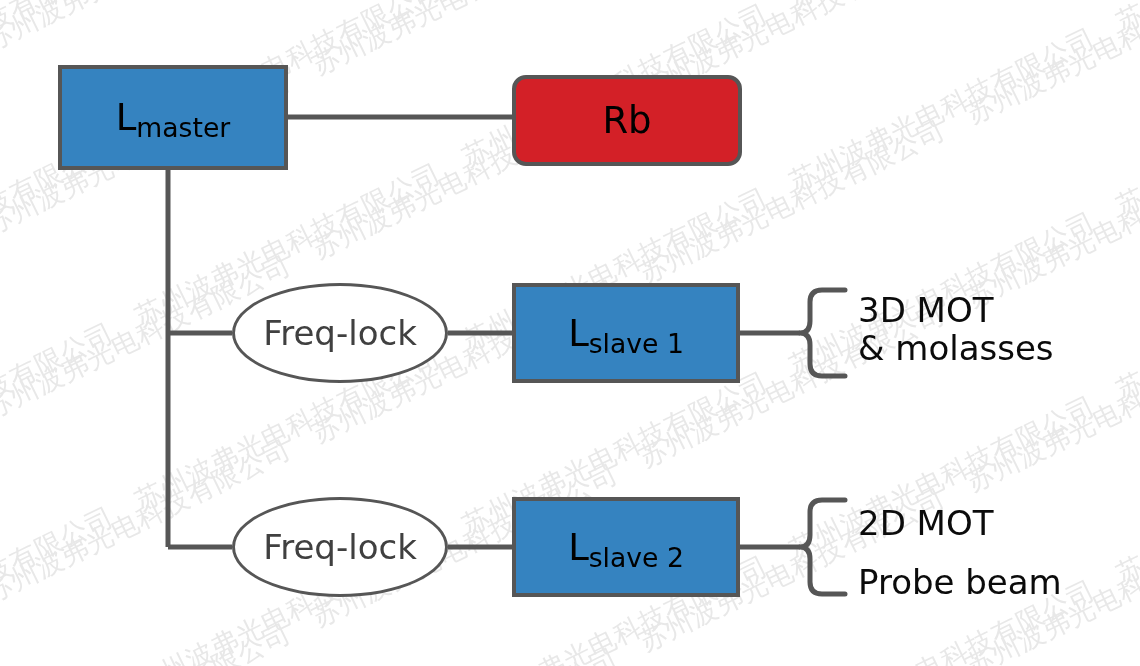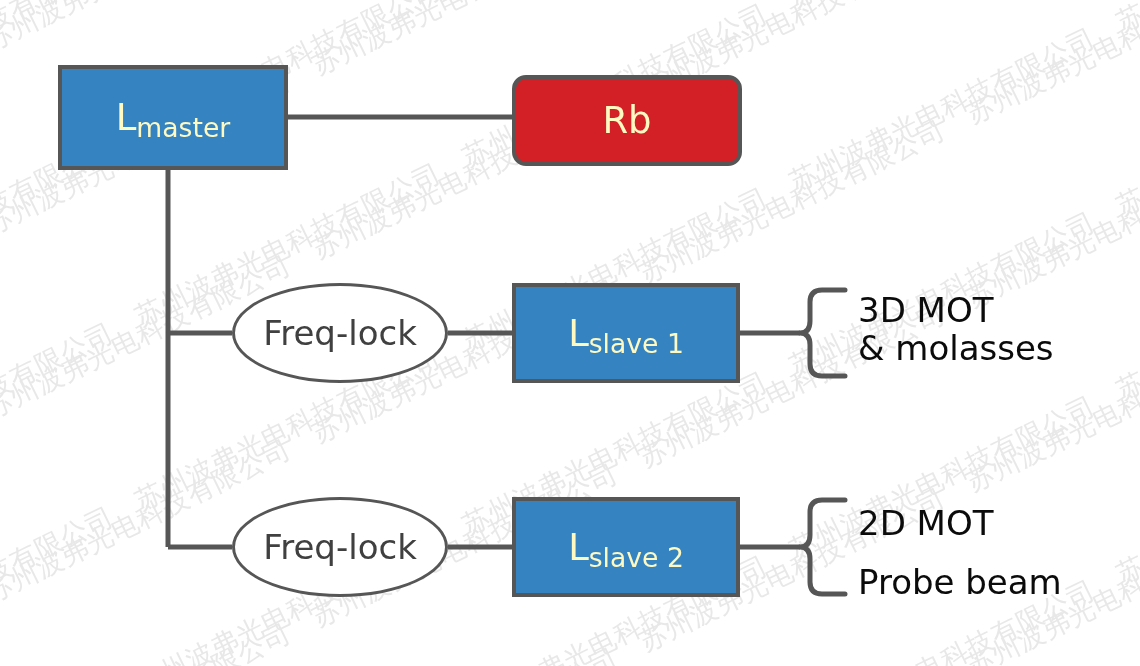--- a/index.html
+++ b/index.html
@@ -38,21 +38,21 @@
     position: absolute;
     inset: 0;
     z-index: 1;
   }
   .node {
     position: absolute;
     box-sizing: border-box;
     display: flex;
     align-items: center;
     justify-content: center;
-    color: #fef9c3;
+    color: #000000;
     z-index: 3;
   }
   .node-rect {
     border: 4px solid #565656;
   }
   .node-blue { background: #3583c0; }
   .node-red  { background: #d32027; border-radius: 14px; }
   .node-ellipse {
     background: #ffffff;
     border: 3px solid #565656;

